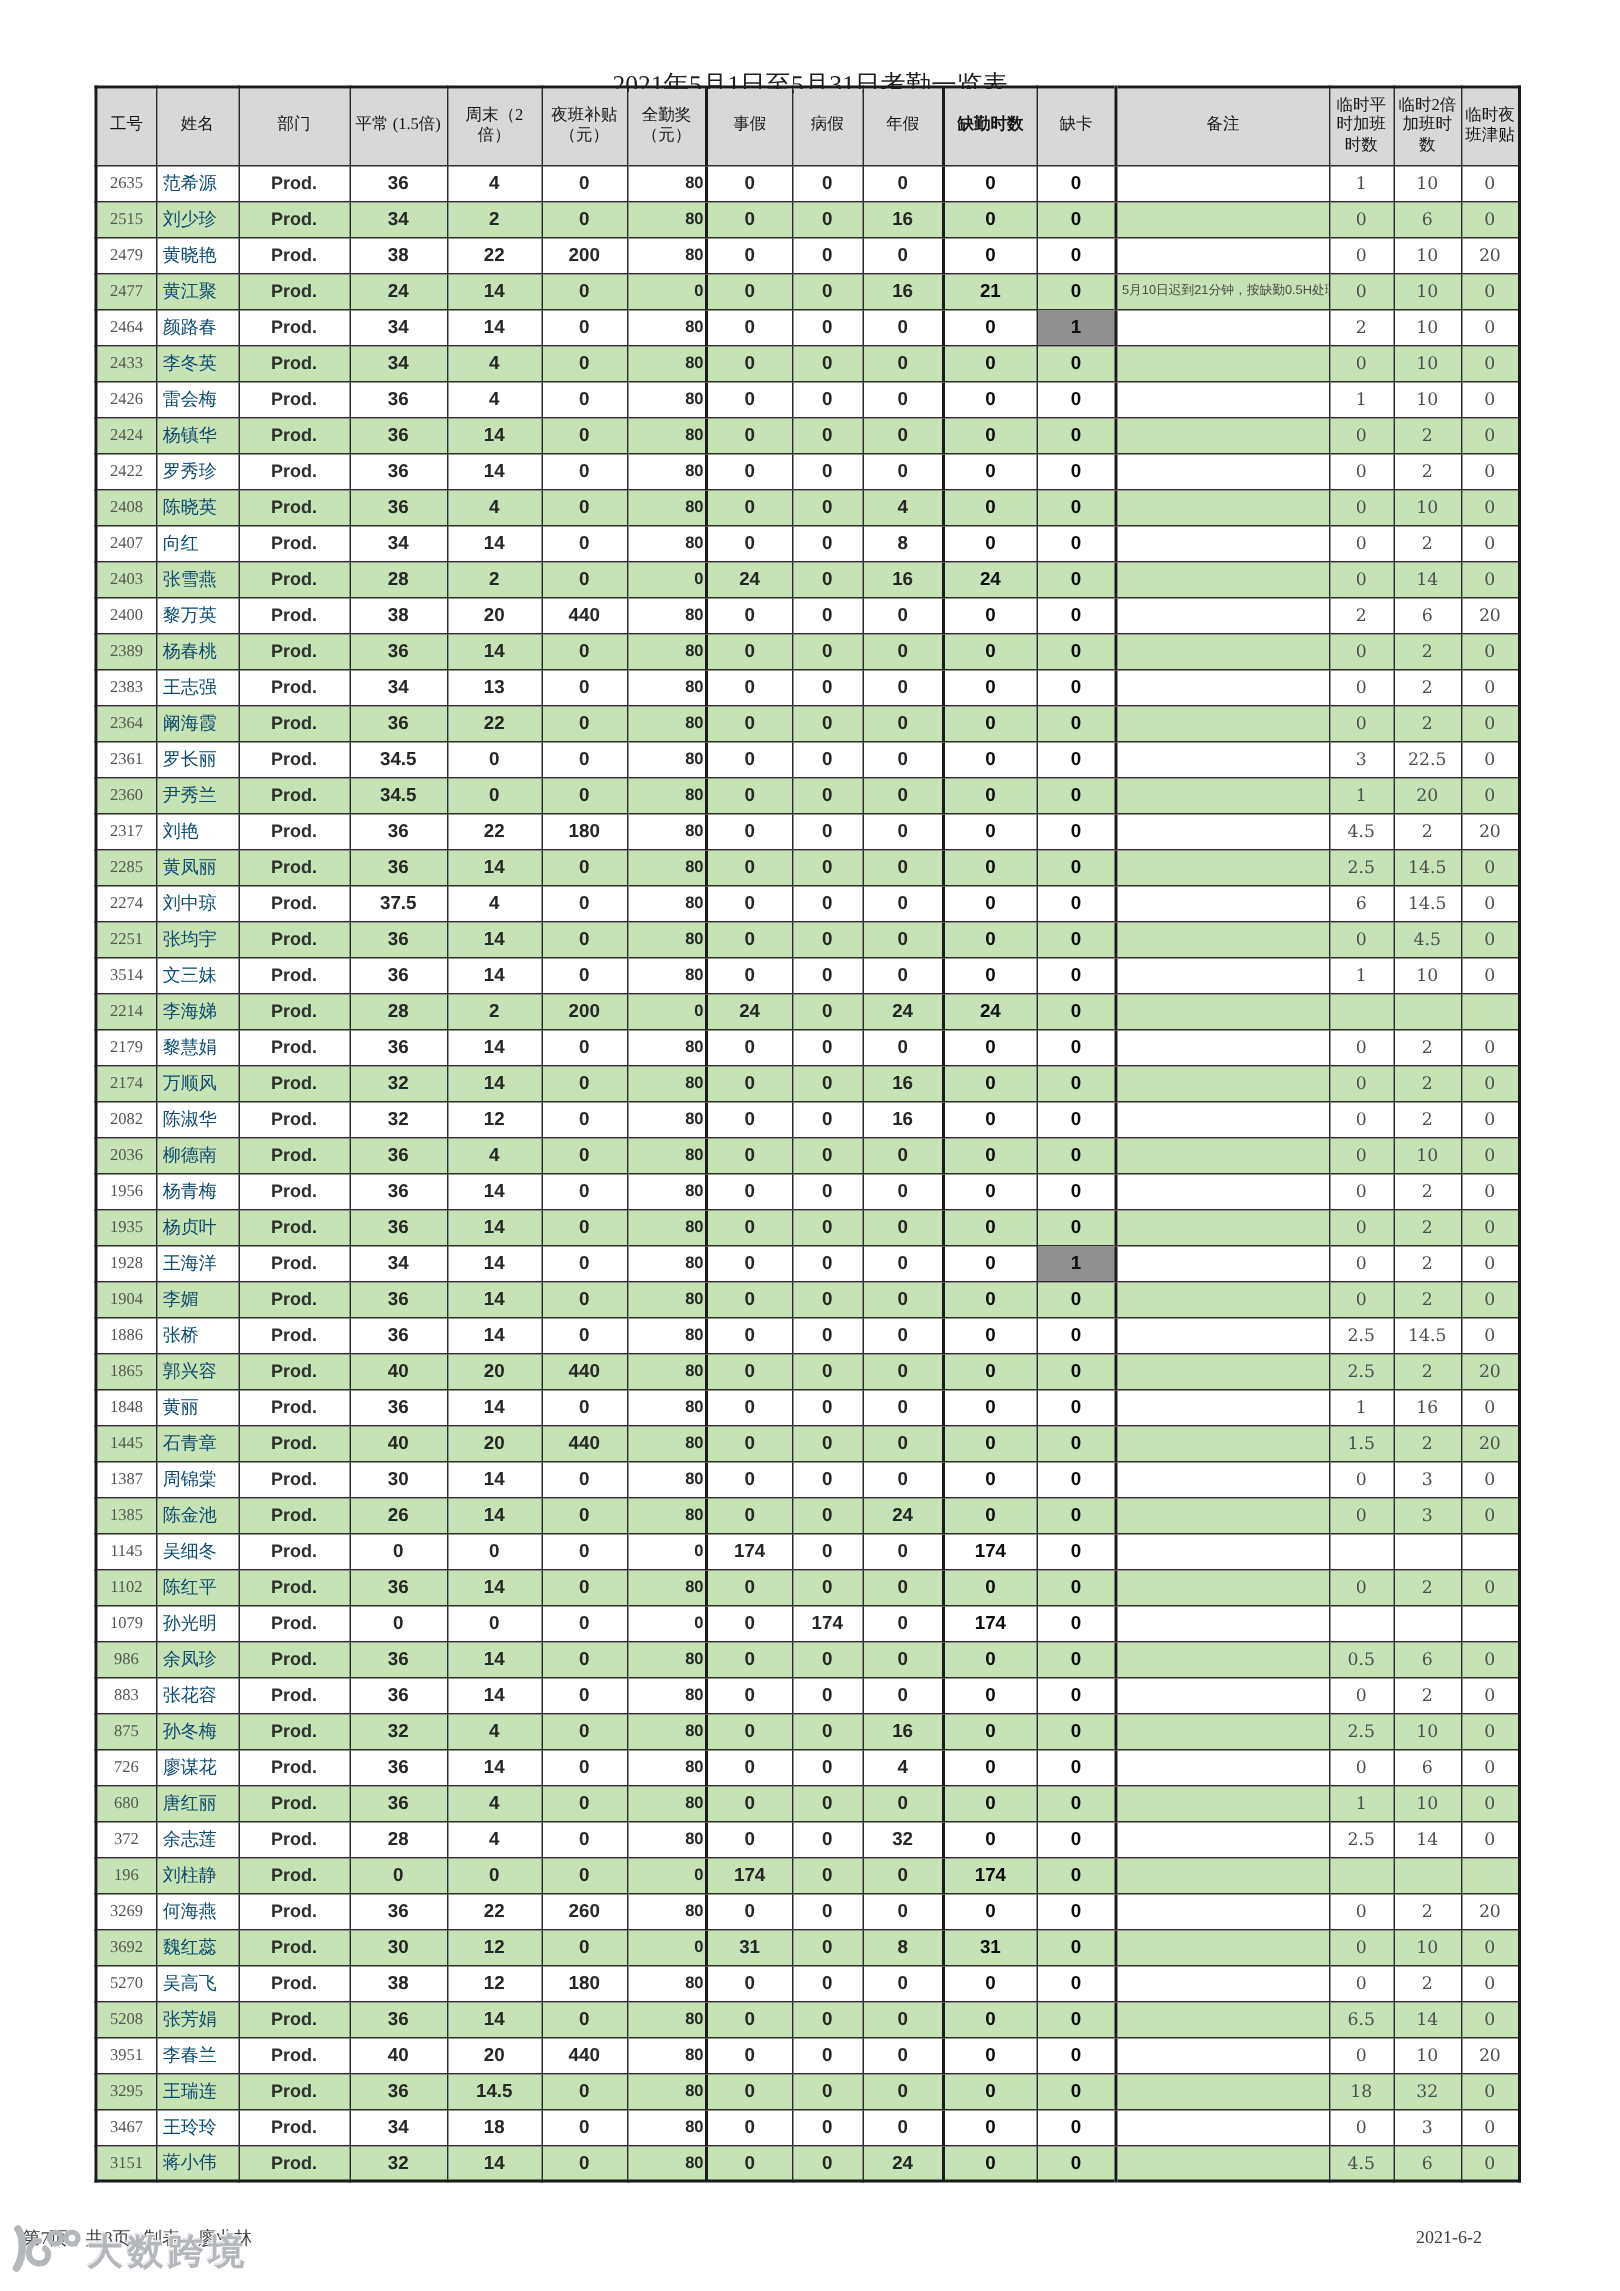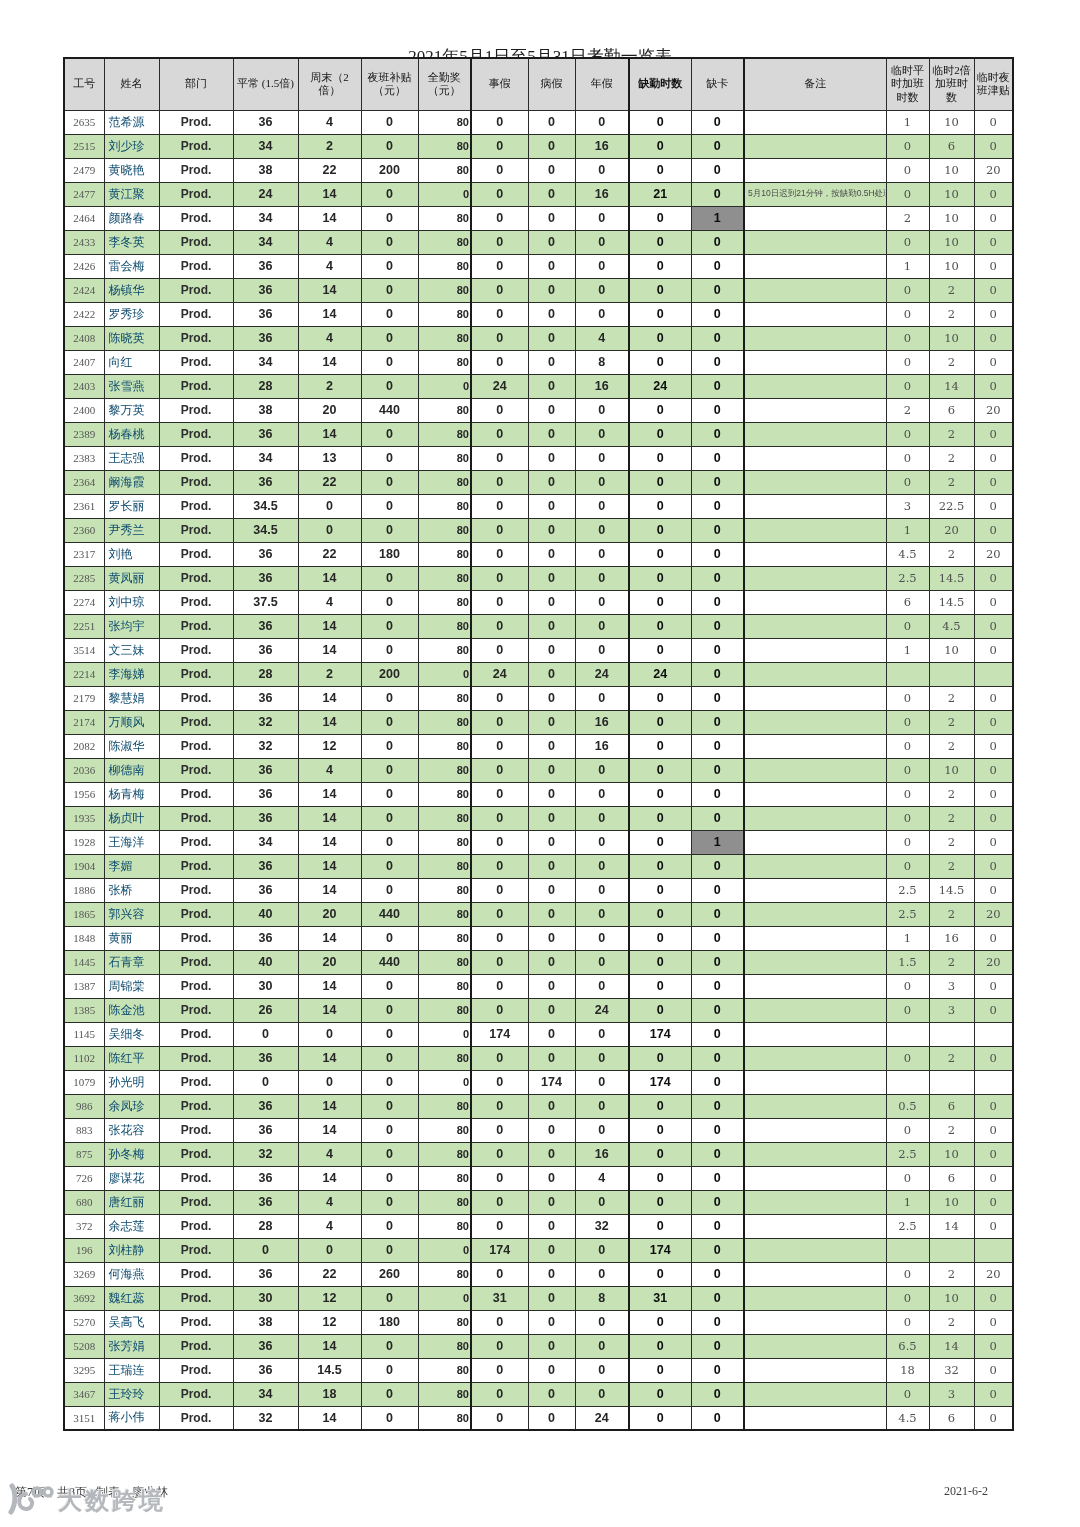--- a/index.html
+++ b/index.html
@@ -1034,20 +1034,38 @@
         <td class="c-num">0</td>
         <td class="c-num">0</td>
         <td class="c-abs bl">0</td>
         <td class="c-miss">0</td>
         <td class="c-note bl"></td>
         <td class="c-ot">6.5</td>
         <td class="c-ot">14</td>
         <td class="c-ot">0</td>
       </tr>
       <tr>
+        <td class="c-id">3951</td>
+        <td class="c-name">李春兰</td>
+        <td class="c-dept">Prod.</td>
+        <td class="c-num">40</td>
+        <td class="c-num">20</td>
+        <td class="c-num">440</td>
+        <td class="c-num-r">80</td>
+        <td class="c-num bl">0</td>
+        <td class="c-num">0</td>
+        <td class="c-num">0</td>
+        <td class="c-abs bl">0</td>
+        <td class="c-miss">0</td>
+        <td class="c-note bl"></td>
+        <td class="c-ot">0</td>
+        <td class="c-ot">10</td>
+        <td class="c-ot">20</td>
+      </tr>
+      <tr>
         <td class="c-id">3295</td>
         <td class="c-name">王瑞连</td>
         <td class="c-dept">Prod.</td>
         <td class="c-num">36</td>
         <td class="c-num">14.5</td>
         <td class="c-num">0</td>
         <td class="c-num-r">80</td>
         <td class="c-num bl">0</td>
         <td class="c-num">0</td>
         <td class="c-num">0</td>

